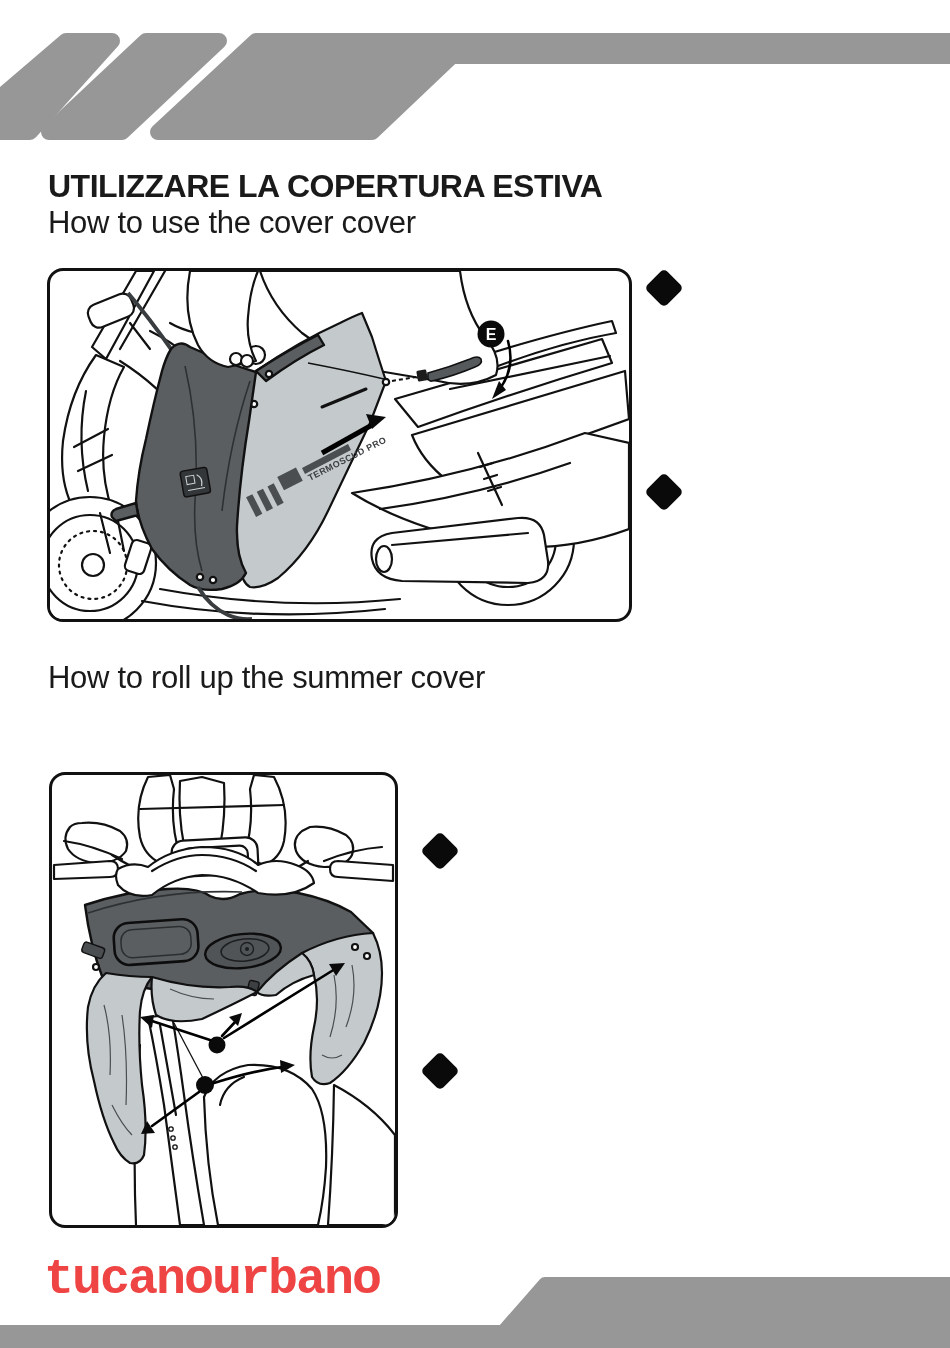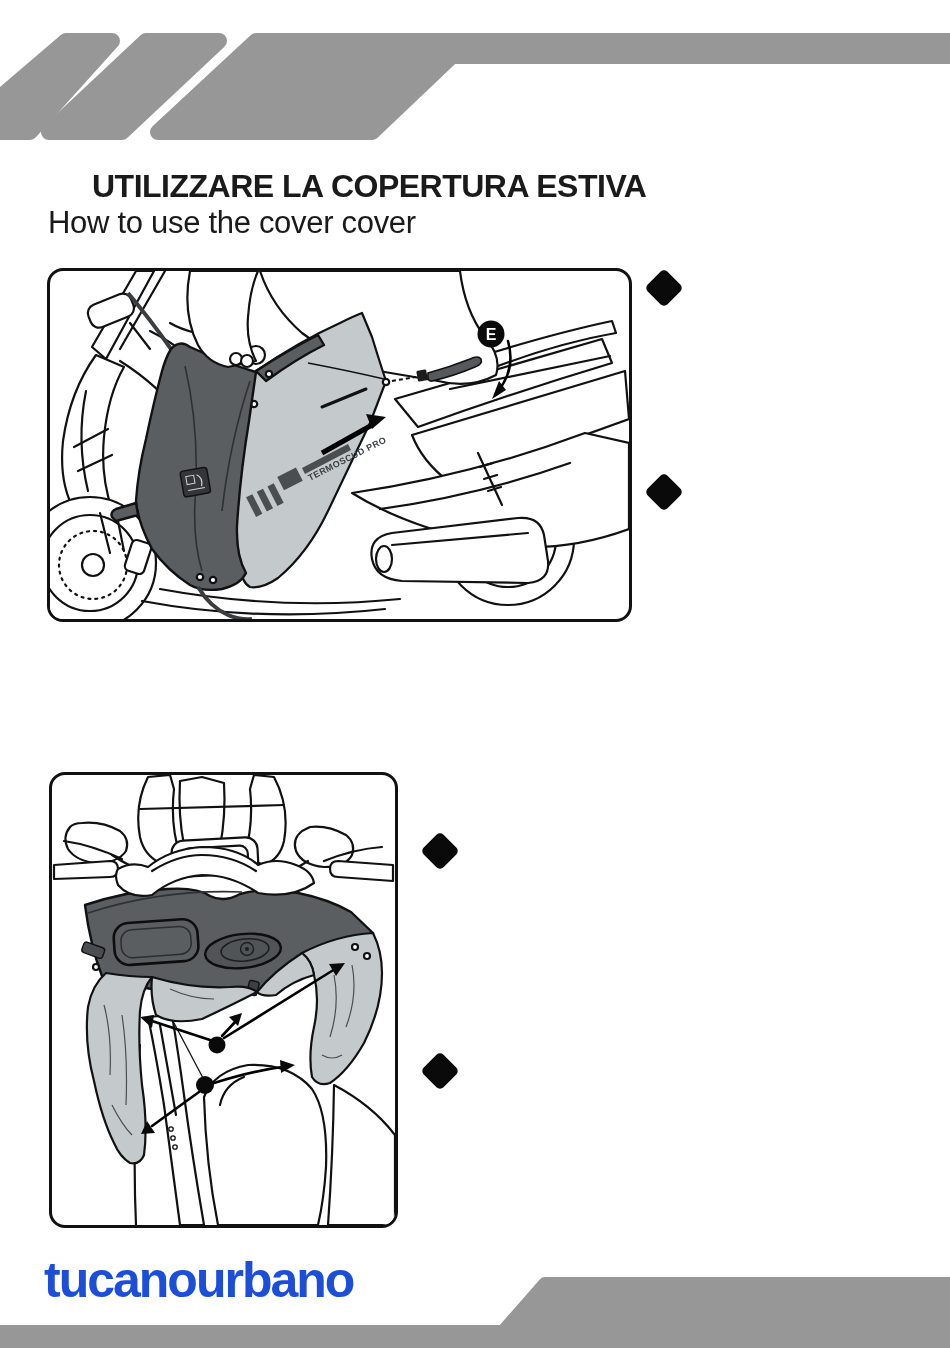--- a/index.html
+++ b/index.html
@@ -4,30 +4,30 @@
 <style>
   html,body{margin:0;padding:0;}
   body{width:950px;height:1348px;position:relative;background:#ffffff;
        font-family:"Liberation Sans",sans-serif;overflow:hidden;}
   
   .decor-svg{position:absolute;left:0;display:block;}
   .stripe{fill:#979797;stroke:#979797;stroke-width:16;stroke-linejoin:round;}
   .stripe-footer{fill:#979797;stroke:#979797;stroke-width:14;stroke-linejoin:round;}
   
   .title-block{position:absolute;left:48px;color:#1a1a1a;}
-  .title-it{font-size:32px;font-weight:700;letter-spacing:-0.5px;line-height:37px;white-space:nowrap;margin-left:44px;}
+  .title-it{font-size:32px;font-weight:700;letter-spacing:-0.5px;line-height:37px;white-space:nowrap;}
   .title-en{font-size:31px;font-weight:400;letter-spacing:-0.3px;line-height:36px;white-space:nowrap;}
   
   .figure-box{position:absolute;border:3px solid #111;border-radius:16px;overflow:hidden;background:#fff;}
   .figure-box svg{display:block;}
   
   .diamond{position:absolute;width:28px;height:28px;background:#0a0a0a;border-radius:5px;transform:rotate(45deg);}
   
-  .brand{position:absolute;left:44px;top:1252px;font-family:Liberation Sans, sans-serif;
-         font-weight:bold;font-size:50px;letter-spacing:-2px;color:#1d4ed8;line-height:56px;}
+  .brand{position:absolute;left:44px;top:1252px;font-family:Liberation Mono, monospace;
+         font-weight:bold;font-size:50px;letter-spacing:-2px;color:#ef4444;line-height:56px;}
   
   .wh{fill:#ffffff;stroke:#111;stroke-width:2.2;stroke-linejoin:round;stroke-linecap:round;}
   .ln{fill:none;stroke:#111;stroke-width:2.2;stroke-linejoin:round;stroke-linecap:round;}
   .thin{fill:none;stroke:#111;stroke-width:1.3;}
   .dk{fill:#5a5e61;stroke:#111;stroke-width:2.4;stroke-linejoin:round;}
   .lt{fill:#c4c9cc;stroke:#111;stroke-width:2.2;stroke-linejoin:round;}
   .seam{fill:none;stroke:#2e3133;stroke-width:1.6;}
   .wrk{fill:none;stroke:#4a4e51;stroke-width:1.2;}
   .blk{fill:#0a0a0a;stroke:none;}
   .arrow{fill:none;stroke:#000;stroke-width:2.6;stroke-linecap:round;}
@@ -162,20 +162,21 @@
         <polygon class="blk" points="442,128 456,119 449,110"></polygon>
       </g>
     </g>
   </svg>
 </div>
 
 <div class="diamond" style="left:650px;top:274px;"></div>
 <div class="diamond" style="left:650px;top:478px;"></div>
 
 <div class="title-block" style="top:660px;">
+  <div class="title-en">How to roll up the summer cover</div>
 </div>
 
 <div class="figure-box" style="left:49px;top:772px;width:343px;height:450px;">
   <svg width="343" height="450" viewBox="0 0 343 450">
 
     <g>
       <path class="wh" d="M 96,2 Q 82,30 88,62 Q 92,80 108,88 L 128,80 Q 118,50 122,14 L 118,0 Z"></path>
       <path class="wh" d="M 222,2 Q 238,32 232,66 Q 228,84 212,90 L 192,82 Q 202,50 198,14 L 202,0 Z"></path>
       <path class="wh" d="M 128,6 Q 126,40 132,70 L 150,76 L 168,72 Q 174,40 172,8 L 150,2 Z"></path>
       <path class="ln" d="M 88,34 L 232,30"></path>

